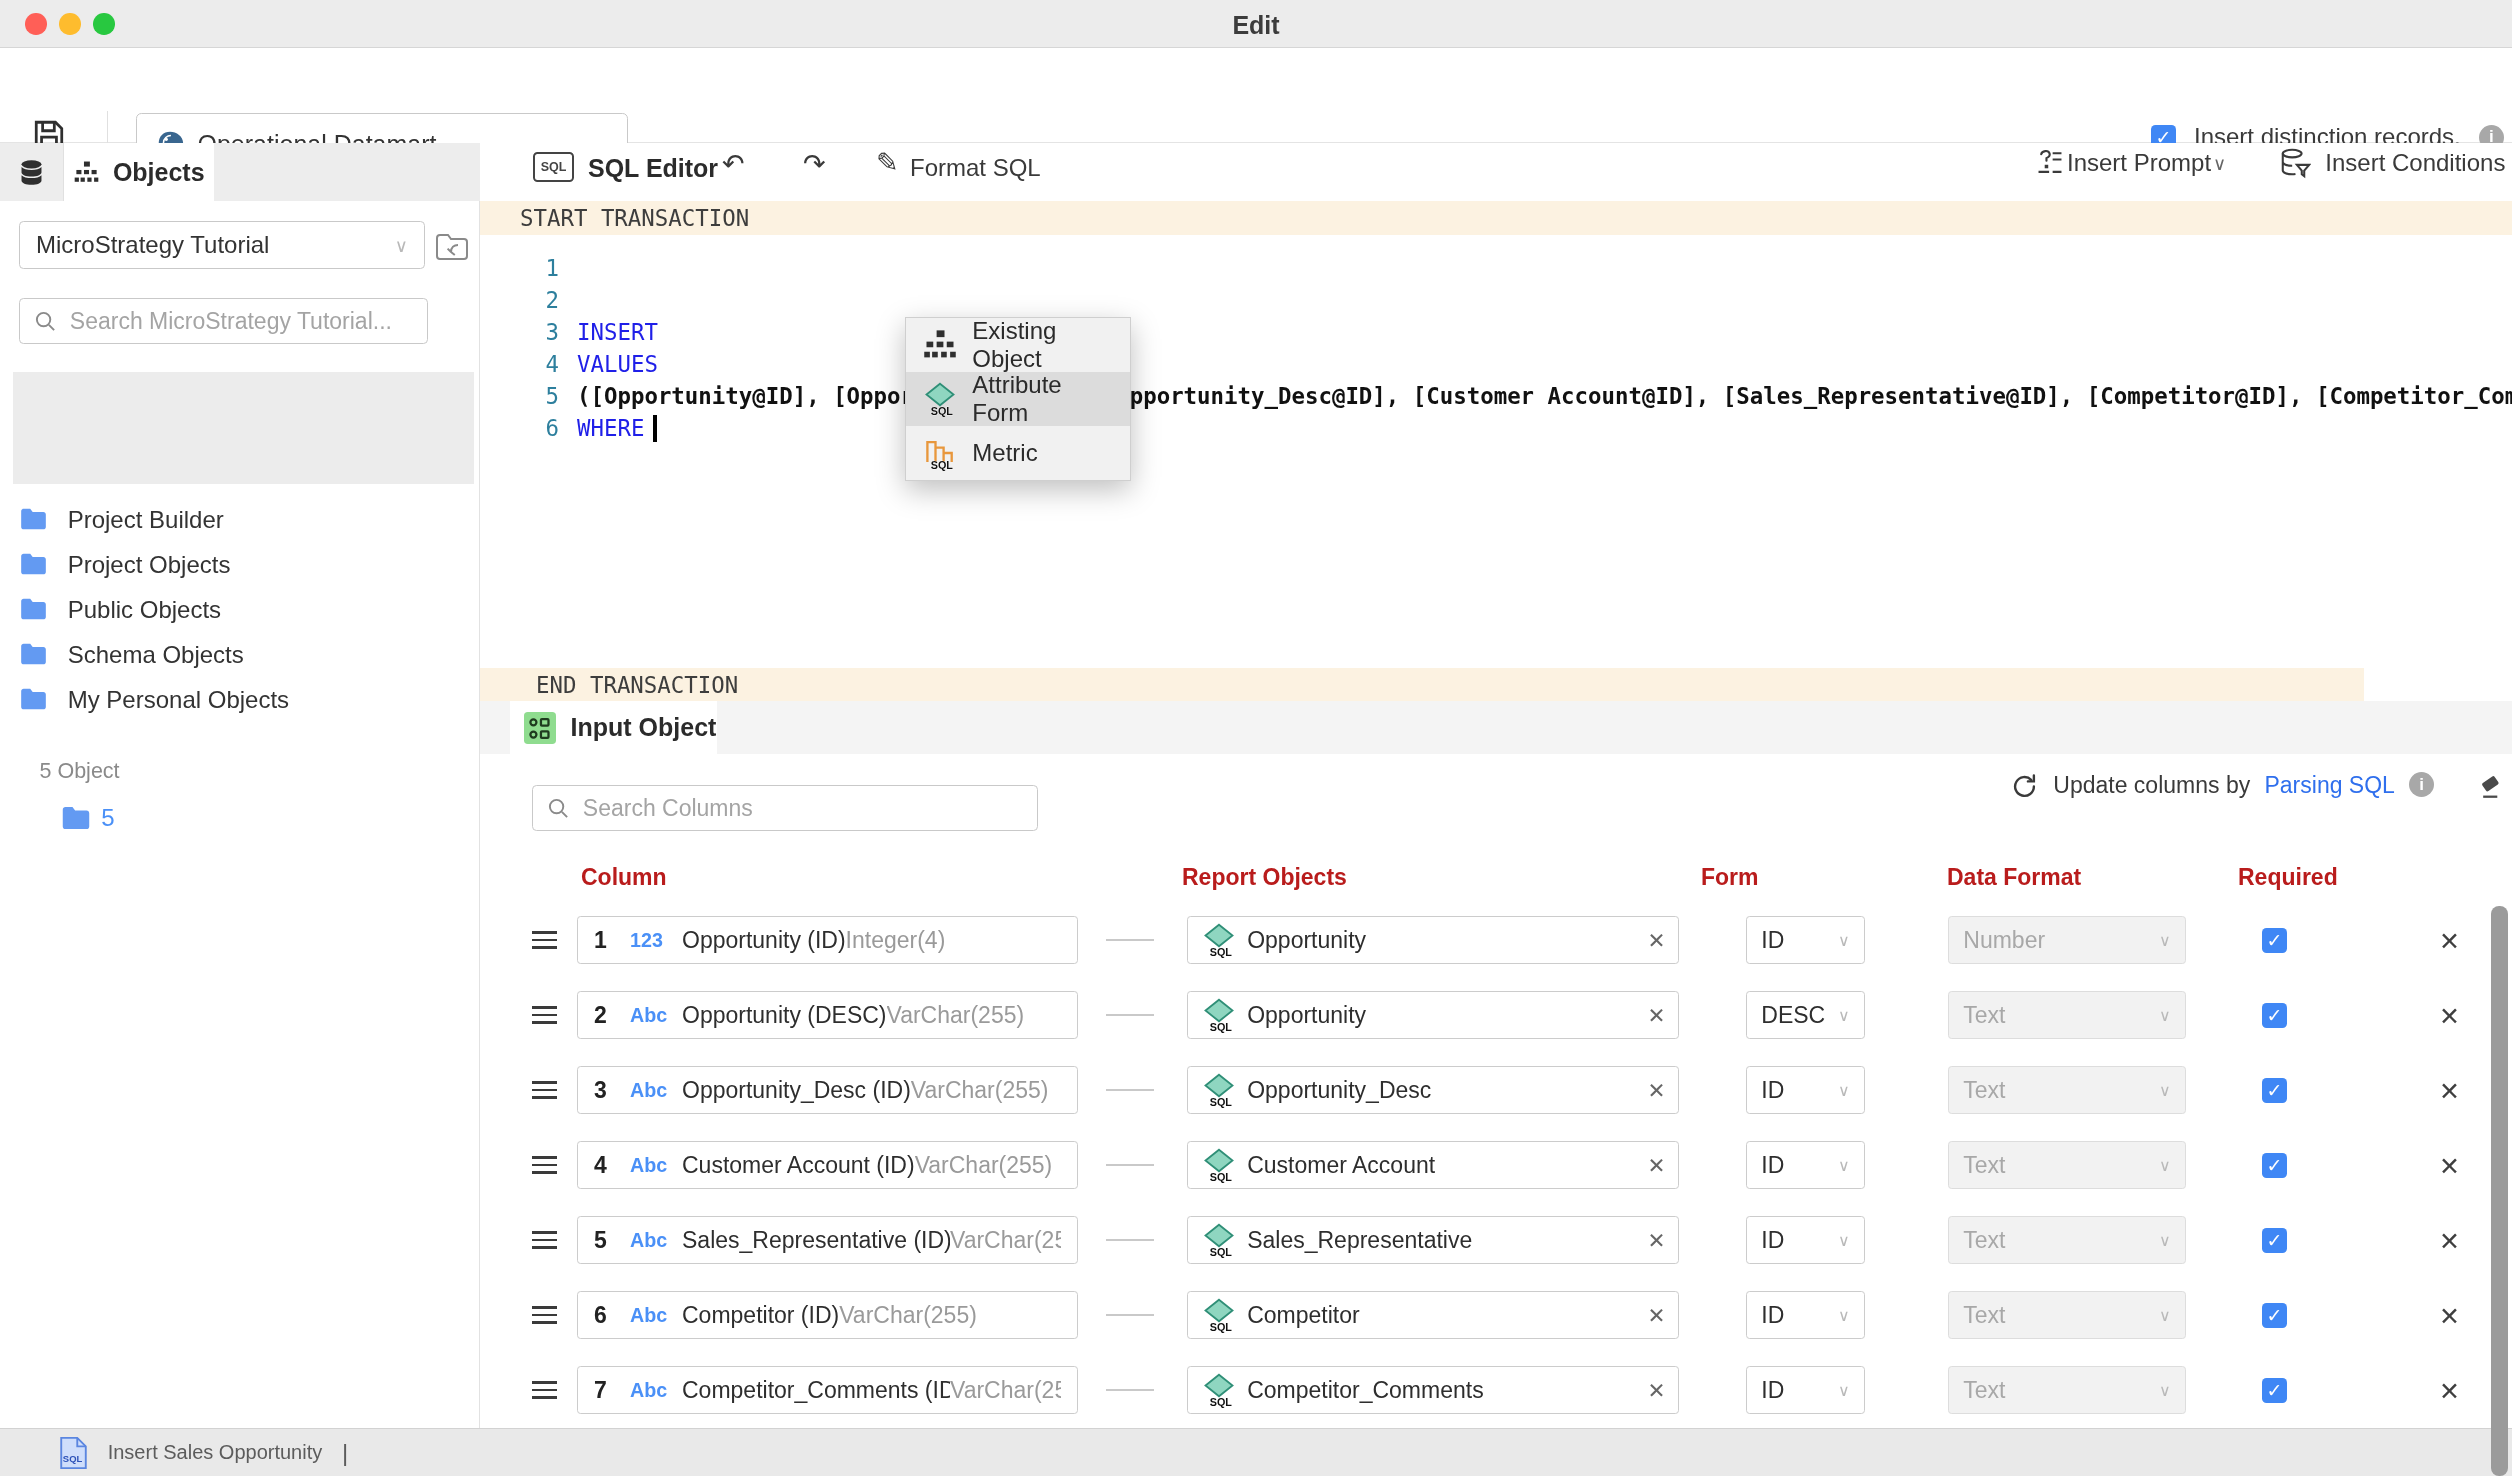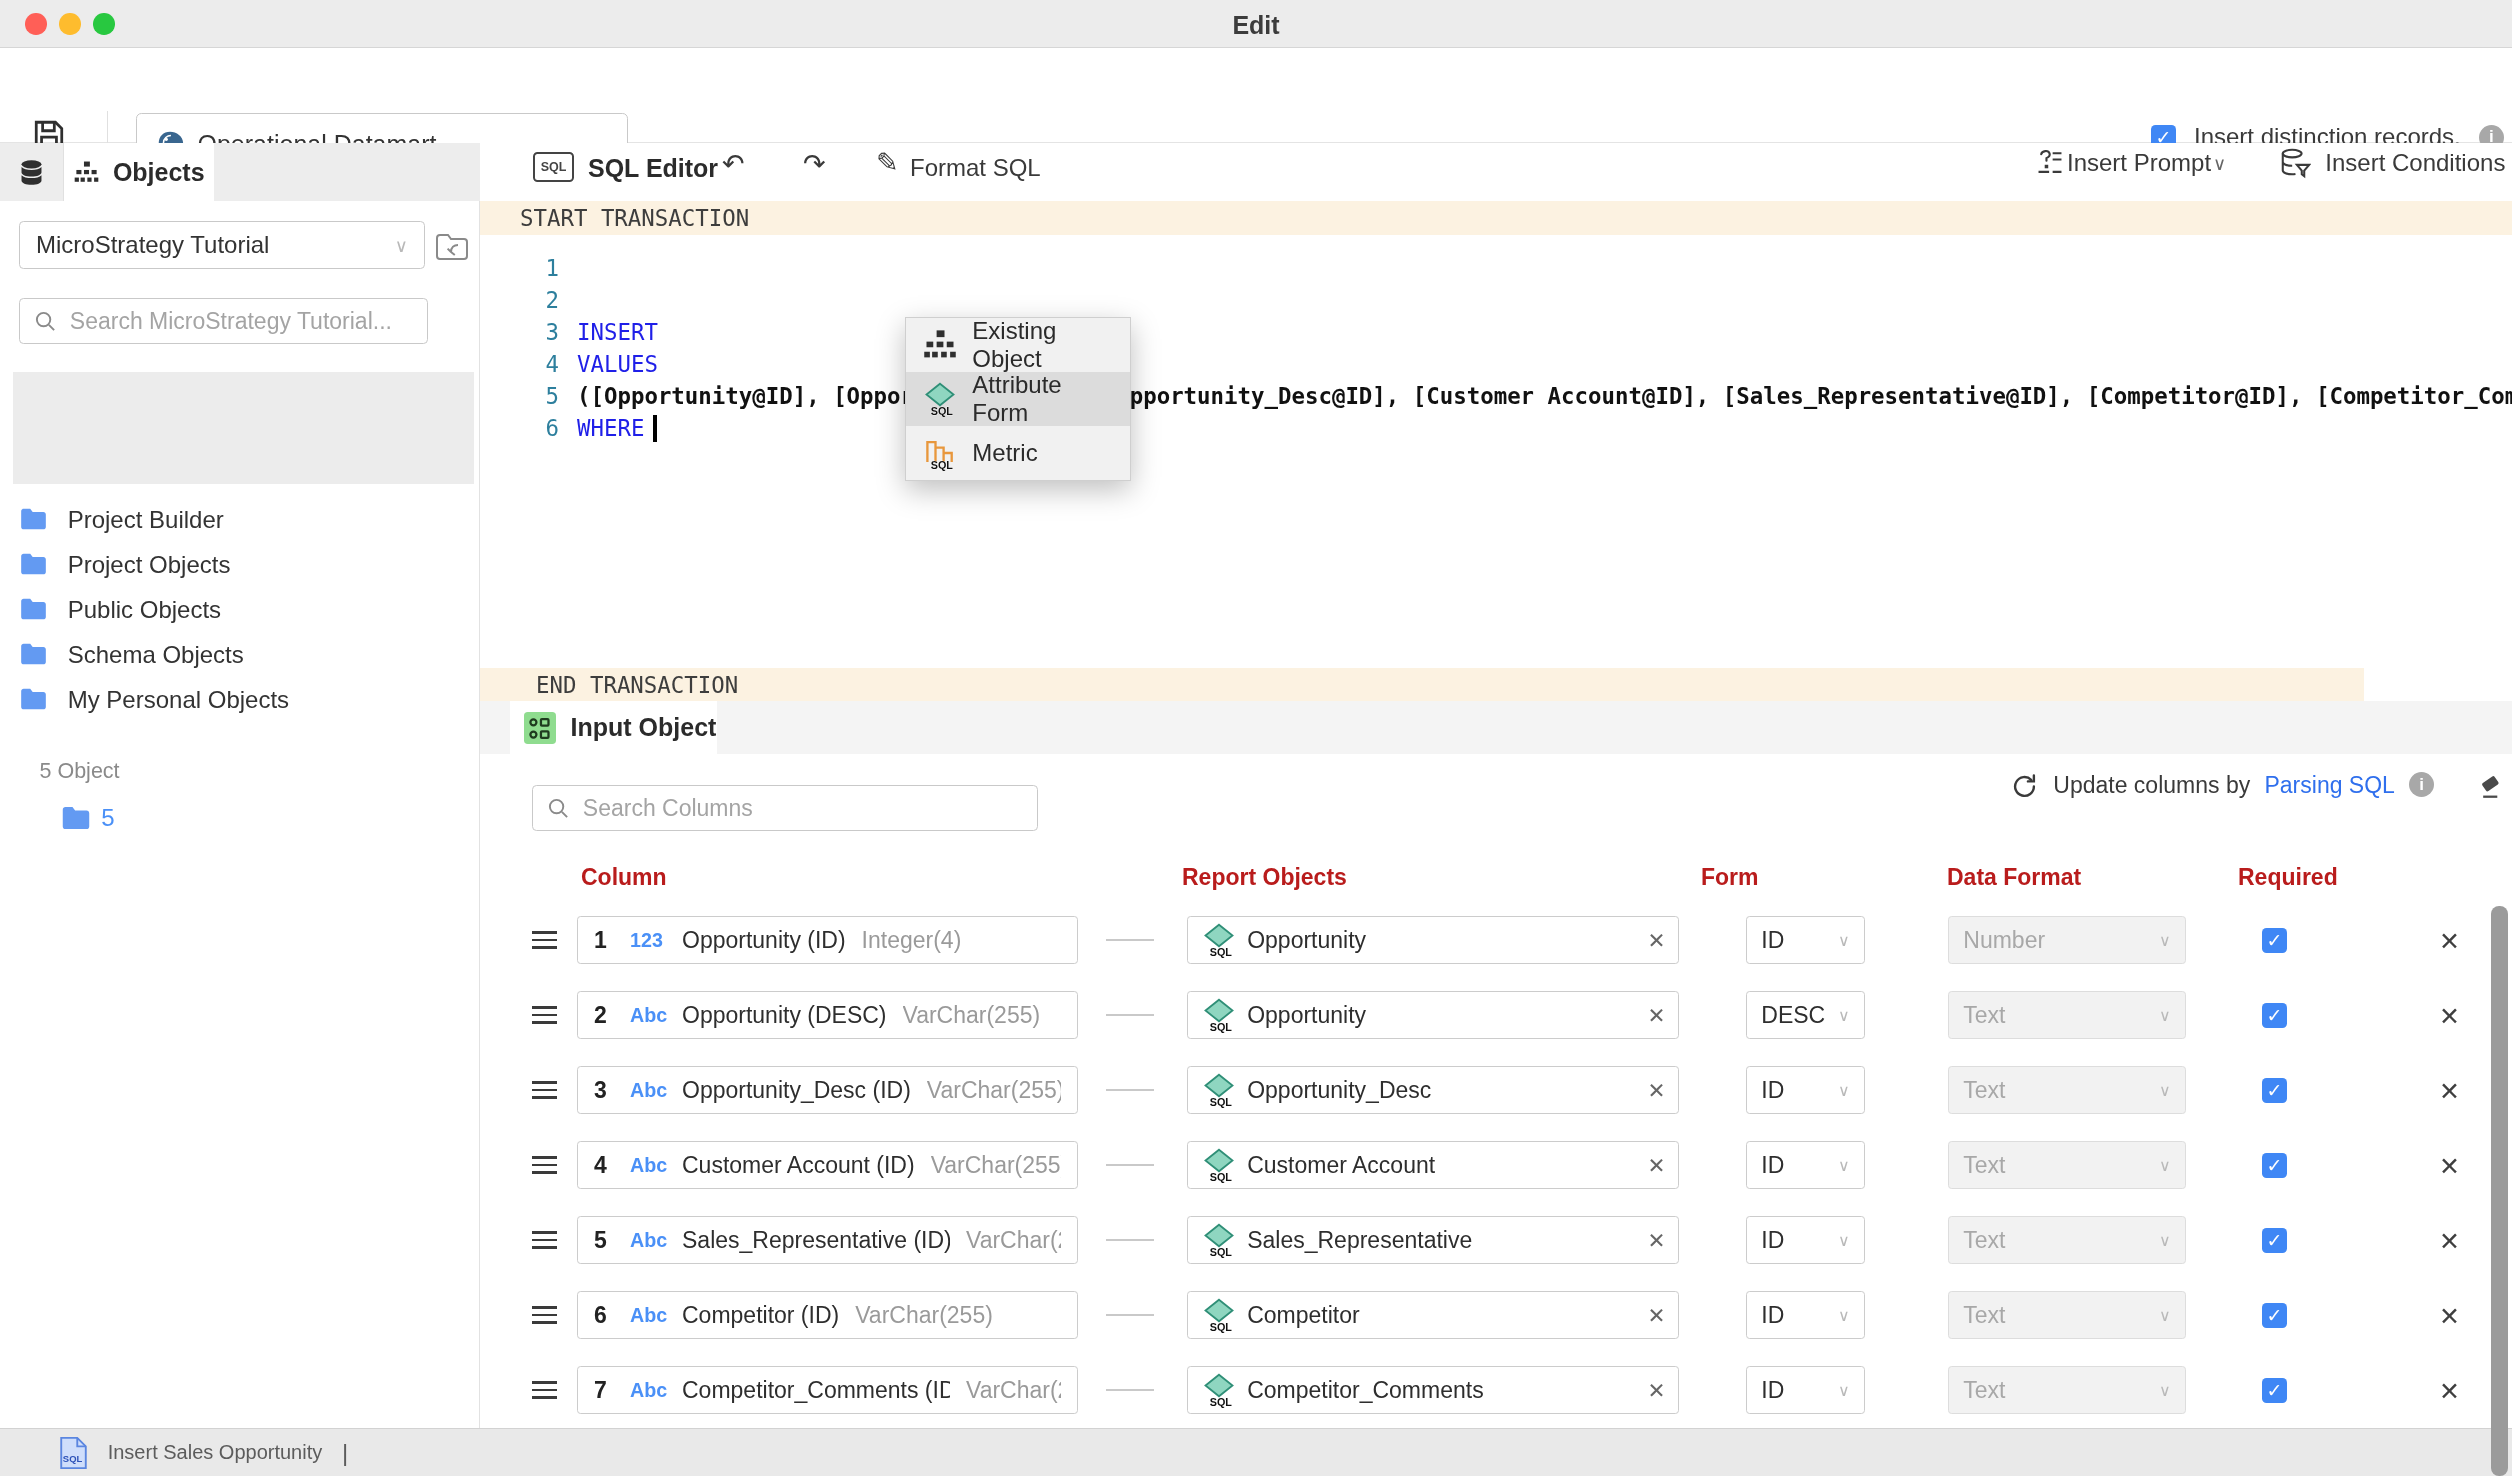--- a/index.html
+++ b/index.html
@@ -100,21 +100,21 @@
   .rows-mount { left:0; top:916px; width:2512px; }
   .trow { position:relative; height:48px; margin-bottom:27px; }
   .trow > * { position:absolute; }
   .drag { left:532px; top:15px; width:25px; height:18px; cursor:grab; }
   .drag i { display:block; height:2.7px; background:#3a3a3a; margin-bottom:4.9px; }
   .colbox { left:577px; top:0; width:501px; height:48px; border:0.9px solid #ccc; border-radius:3.6px; background:#fff;
             display:flex; align-items:center; padding:0 16px; gap:0; }
   .colbox .num { font-size:23px; font-weight:bold; color:#222; width:36px; flex:none; }
   .colbox .typ { font-size:19.7px; font-weight:bold; color:#4a90f7; width:52px; flex:none; }
   .colbox .nm { font-size:23px; color:#2e2e2e; max-width:268px; overflow:hidden; white-space:nowrap; flex:0 0 auto; }
-  .colbox .dt { font-size:23px; color:#9a9a9a; margin-left:16px; white-space:nowrap; overflow:hidden; }
+  .colbox .dt { font-size:23px; color:#9a9a9a; white-space:nowrap; overflow:hidden; }
   .conn { left:1106px; top:23px; width:48px; height:1.8px; background:#c9c9c9; }
   .robox { left:1187px; top:0; width:492px; height:48px; border:0.9px solid #ccc; border-radius:3.6px; background:#fff;
            display:flex; align-items:center; padding:0 12.5px; gap:10.7px; }
   .robox .ro { font-size:23px; color:#2e2e2e; flex:1; overflow:hidden; white-space:nowrap; }
   .robox .rx { font-size:21.5px; color:#666; cursor:pointer; font-family:"DejaVu Sans", sans-serif; }
   .selbox { top:0; height:48px; border:0.9px solid #ccc; border-radius:3.6px; background:#fff; display:flex; align-items:center;
             justify-content:space-between; padding:0 14.3px; font-size:23px; color:#2e2e2e; }
   .formbox { left:1746px; width:119px; cursor:pointer; }
   .fmtbox { left:1948px; width:238px; background:#f2f2f2; border-color:#ddd; color:#a8a8a8; }
   .selbox .chev { color:#b9b9b9; font-size:16px; }

